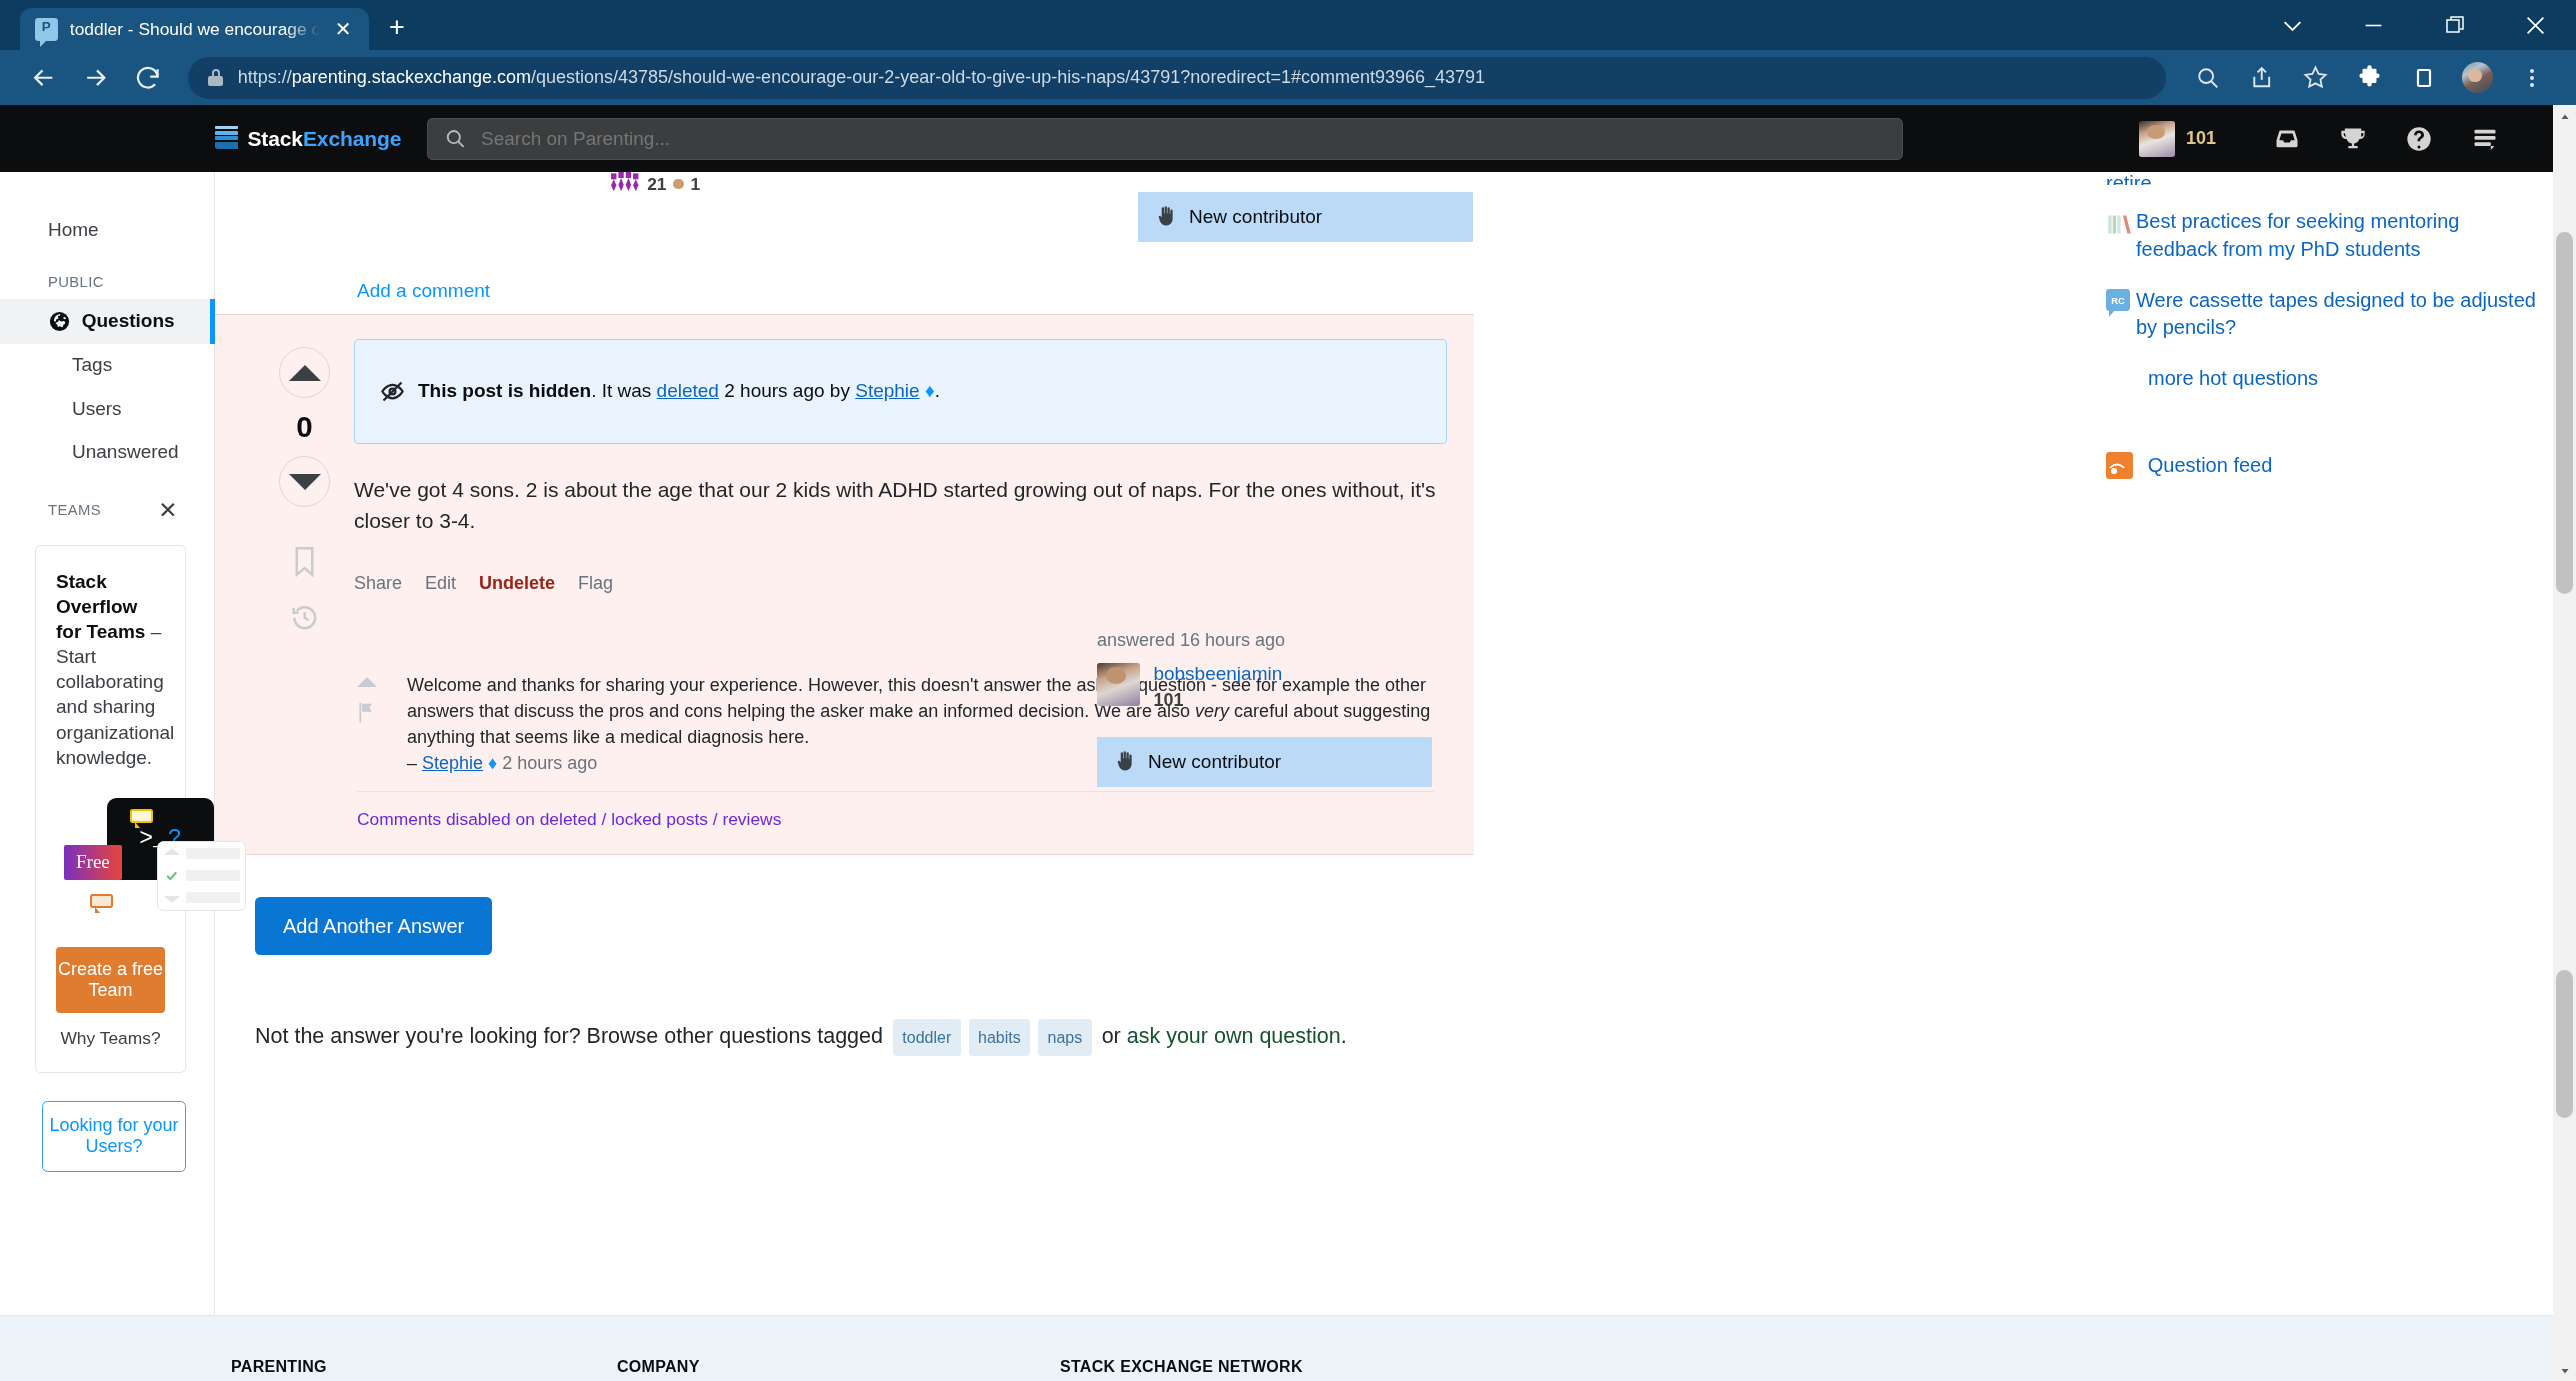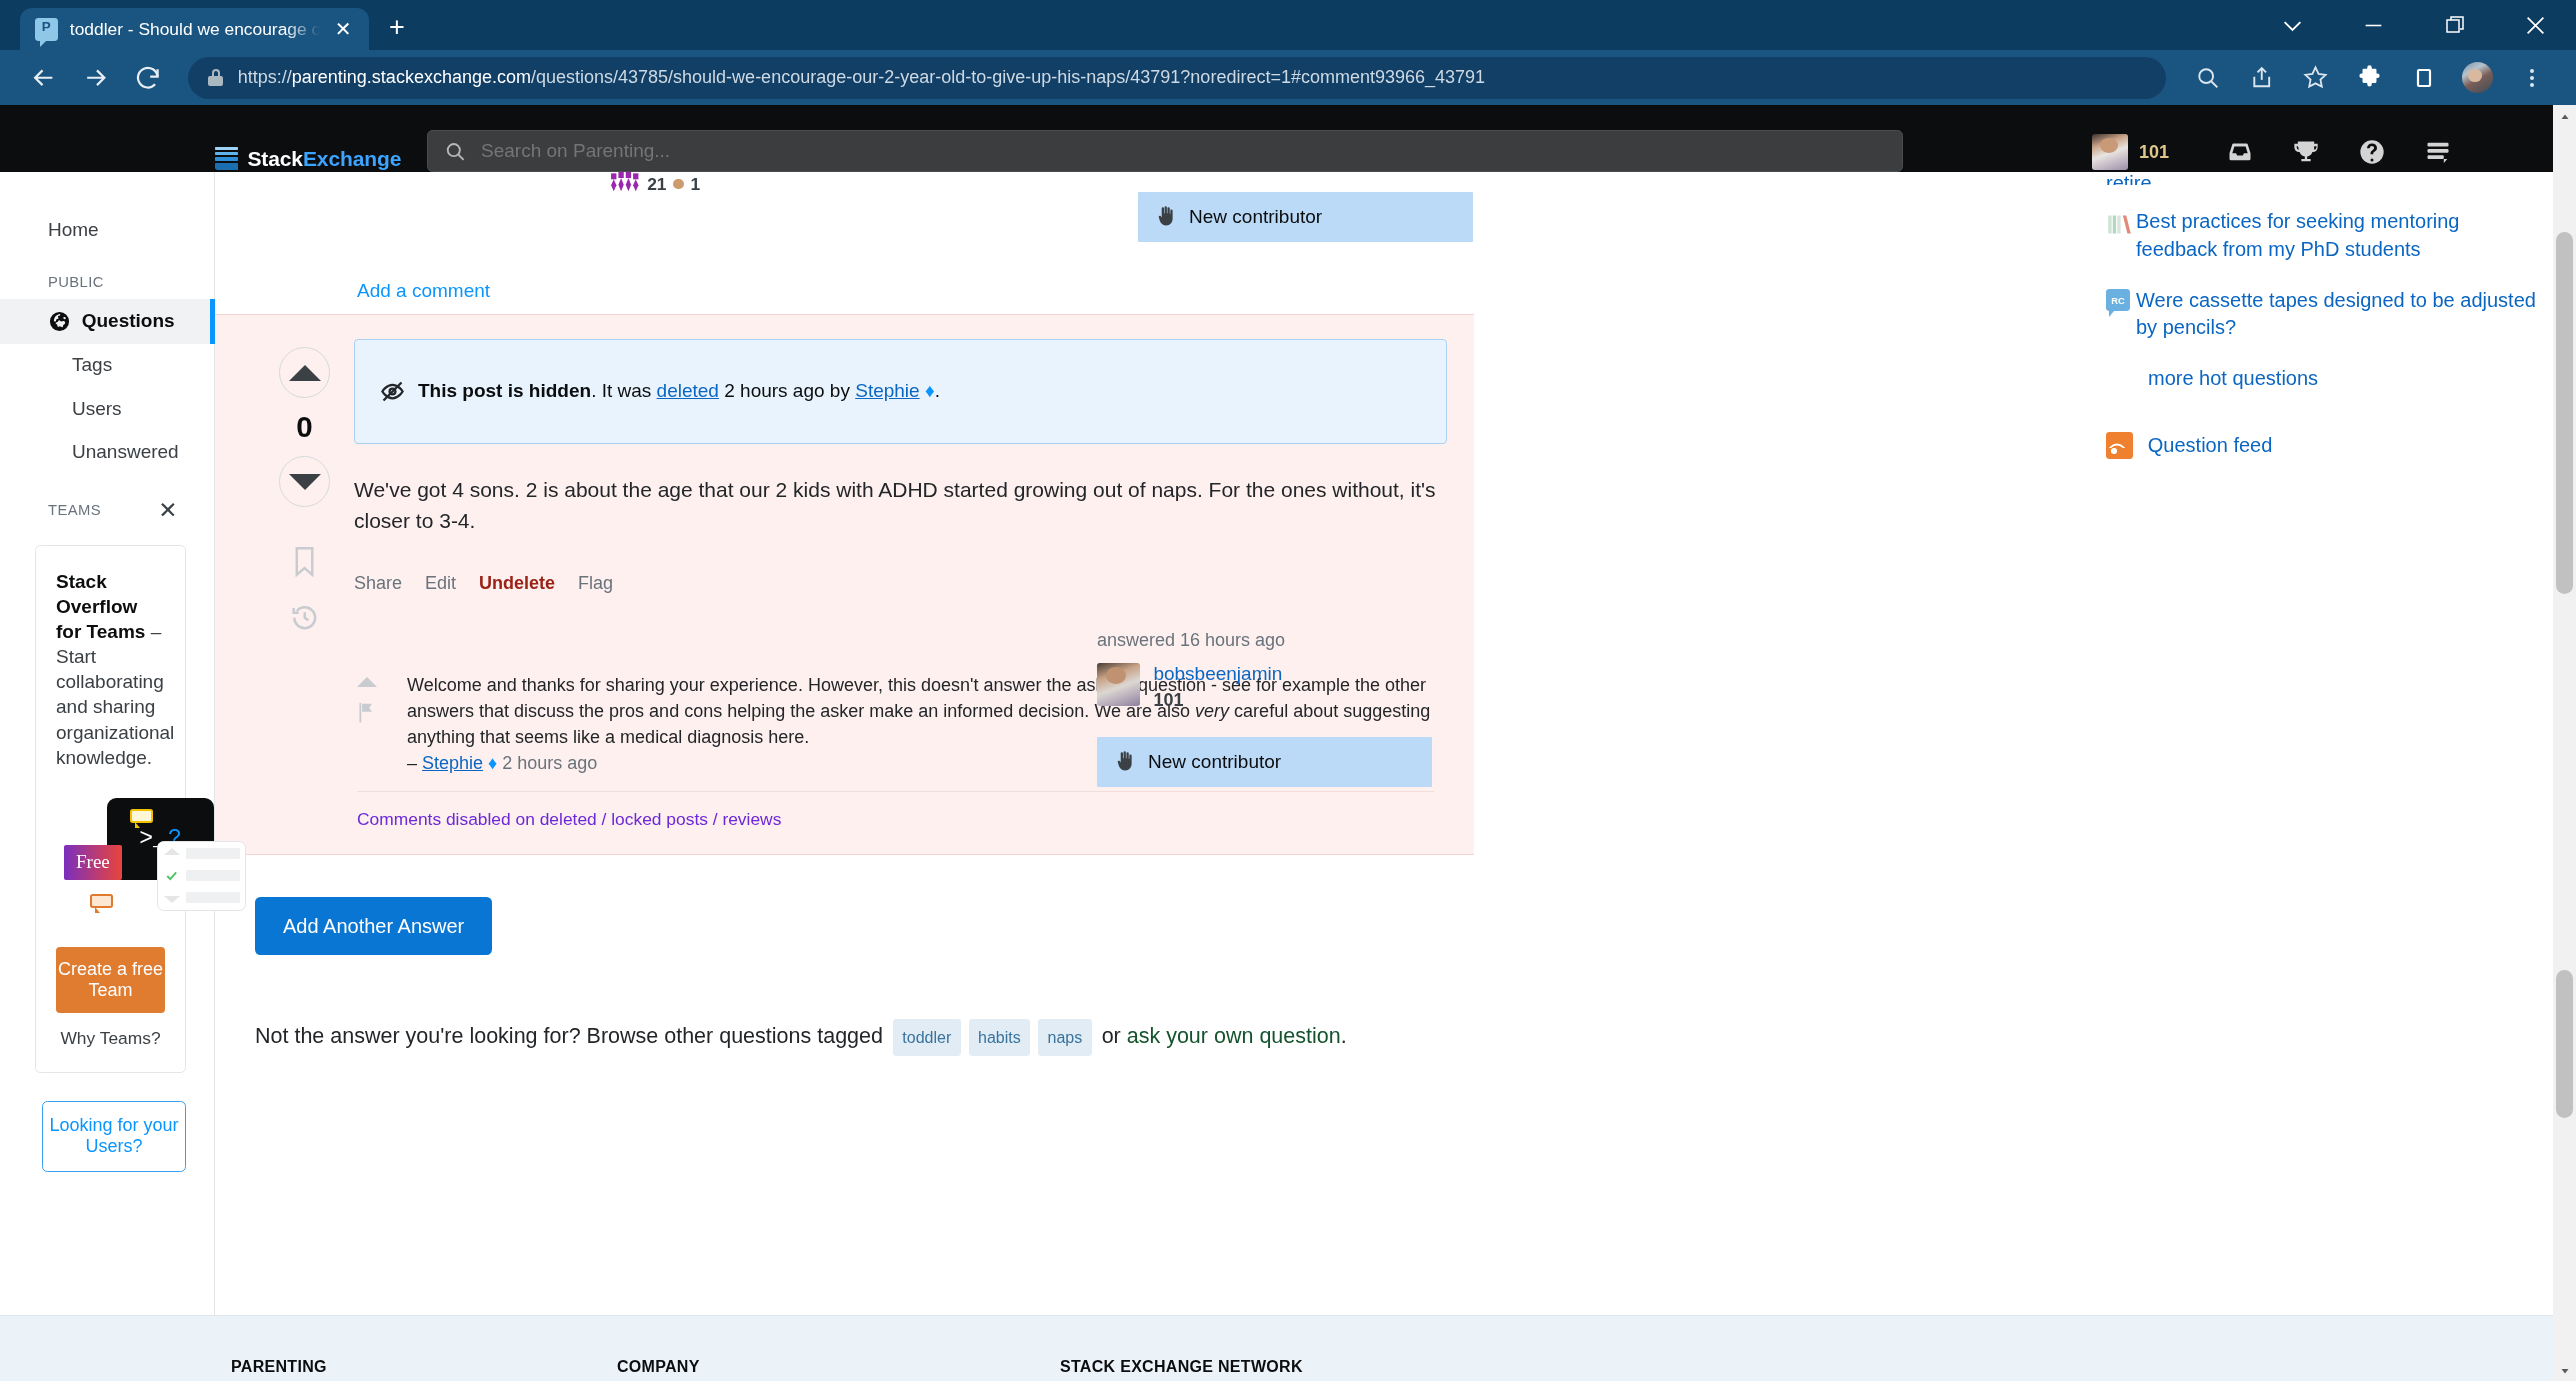--- a/index.html
+++ b/index.html
@@ -84,22 +84,22 @@
   }
   .avatar-chrome::after{
     content:""; position:absolute; left:5.4px; top:6.7px; width:14.8px; height:13.4px;
     background:#d8b9a0; border-radius:50%;
   }
 
   
   .page { height: 1277px; position: relative; background: #fff; overflow: hidden; }
 
   .se-topbar {
-    height: 67px; background: #0c0d0e; display: flex; align-items: flex-end;
-    padding-left: 215px; padding-right: 105px; position: relative;
+    height: 67px; background: #0c0d0e; display: flex; align-items: center;
+    padding-left: 215px; padding-right: 58px; position: relative;
   }
   .se-logo { display: flex; align-items: center; gap: 9.4px; }
   .se-logo-mark { width: 23px; height: 25.5px; position: relative; }
   .se-logo-mark i {
     display:block; position:absolute; left:0; width:23px; height:3.4px; border-radius:0.7px;
   }
   .se-logo-text { font-size: 21px; font-weight: bold; color: #fff; letter-spacing:-0.1px;}
   .se-logo-text em { font-style: normal; color: #3ca4ff; }
   .se-search {
     width: 1476px; height: 42px; background: #3b3d3f; border: 0.7px solid #4a4e51;
@@ -280,21 +280,21 @@
   .notanswer a { color:#14532d; text-decoration:none; }
 
   
   .rightbar { width: 510px; flex: 0 0 510px; padding: 0 40px 0 40px; }
   .hot-cut { color:#0a66c2; font-size:20px; height: 13.4px; overflow:hidden; }
   .hotq { display:flex; gap: 3px; margin-top: 23px; align-items:flex-start; }
   .hotq-ico { width: 27px; height: 27px; flex:0 0 27px; margin-top:2.7px; }
   .hotq a { color:#0a66c2; font-size:20px; line-height:1.38; text-decoration:none; }
   .morehot { margin: 25.5px 0 0 42px; }
   .morehot a { color:#0a66c2; font-size:20px; text-decoration:none; }
-  .qfeed { display:flex; align-items:center; gap: 14.8px; margin-top: 42px; }
+  .qfeed { display:flex; align-items:center; gap: 14.8px; margin-top: 62px; }
   .rss { width: 27px; height: 27px; background:#ee802f; border-radius:3.4px; position:relative; flex:0 0 27px;}
   .rss::after { content:""; position:absolute; left:5.4px; bottom:5.4px; width:5.4px;height:5.4px;
      border-radius:50%; background:#fff; }
   .rss i { position:absolute; left:5.4px; bottom:5.4px; border:2px solid #fff;
      border-right-color:transparent; border-bottom-color:transparent;
      width:12px; height:12px; border-radius: 9.4px 0 0 0; transform: rotate(45deg);}
   .qfeed a { color:#0a66c2; font-size:20px; text-decoration:none;}
 
   
   .footer {

